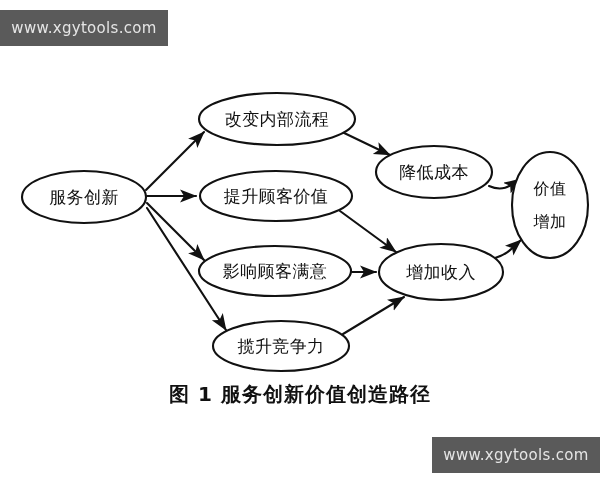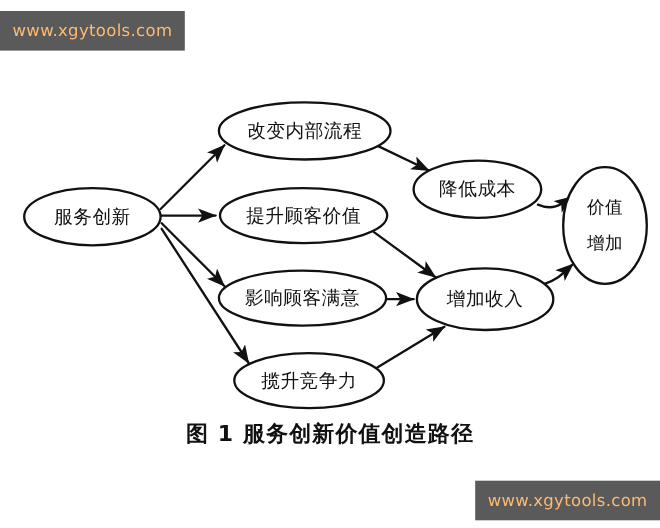--- a/index.html
+++ b/index.html
@@ -52,21 +52,21 @@
     font-family: "DejaVu Sans", "Liberation Sans", sans-serif;
     font-size: 20px;
     font-weight: bold;
     fill: #111111;
     text-anchor: middle;
     letter-spacing: 1px;
   }
   .watermark {
     position: absolute;
     background: #5a5a5a;
-    color: #fdba74;
+    color: #e5e5e5;
     font-family: "DejaVu Sans", "Liberation Sans", sans-serif;
     font-size: 15px;
     letter-spacing: 0.3px;
     display: flex;
     align-items: center;
     justify-content: center;
     user-select: none;
   }
   #watermark-top-left {
     left: 0;

